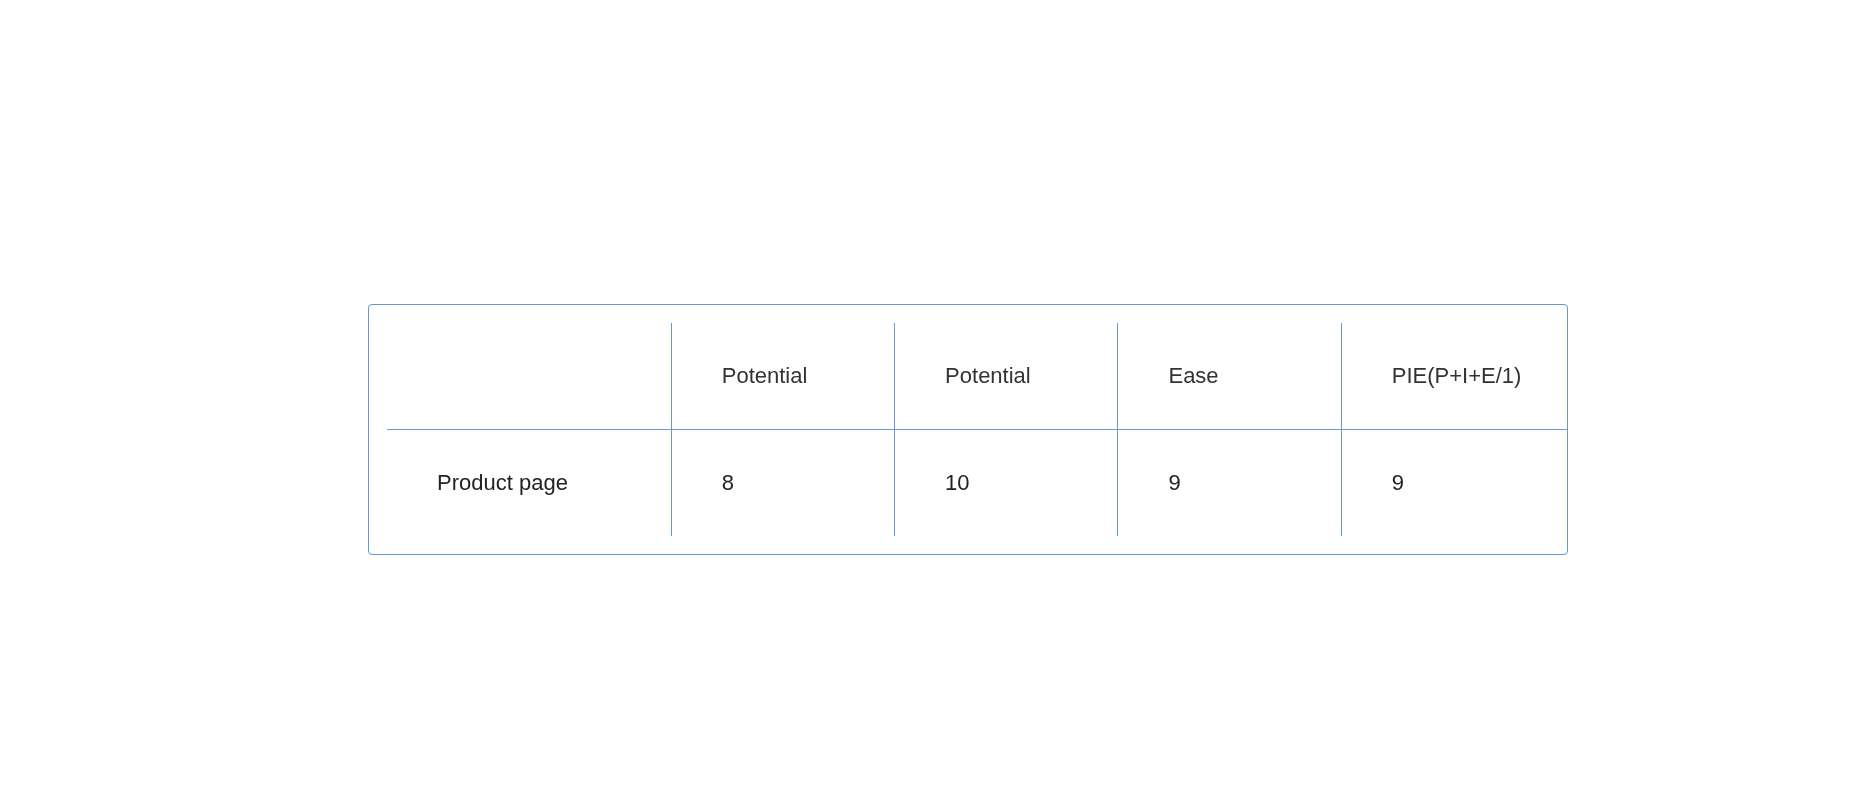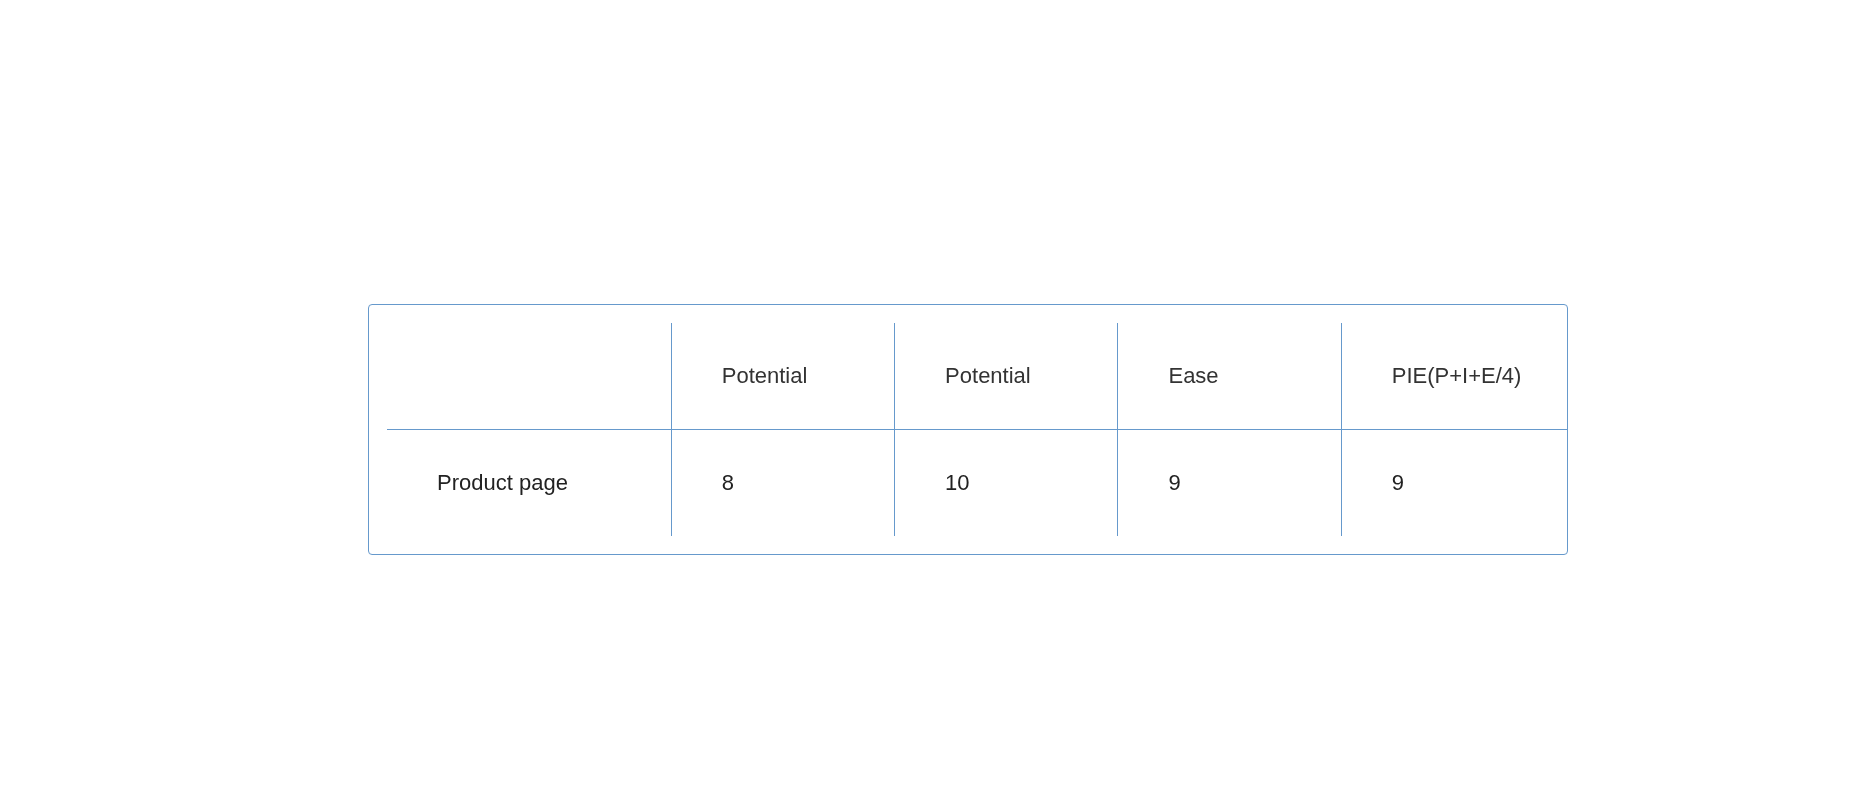--- a/index.html
+++ b/index.html
@@ -83,21 +83,21 @@
 <body>
 
 <div class="table-container">
   <table>
     <thead>
       <tr>
         <th></th>
         <th>Potential</th>
         <th>Potential</th>
         <th>Ease</th>
-        <th>PIE(P+I+E/4)</th>
+        <th>PIE(P+I+E/1)</th>
       </tr>
     </thead>
     <tbody id="table-body">
         <tr>
           <td>Product page</td>
           <td>8</td>
           <td>10</td>
           <td>9</td>
           <td>9</td>
         </tr>

